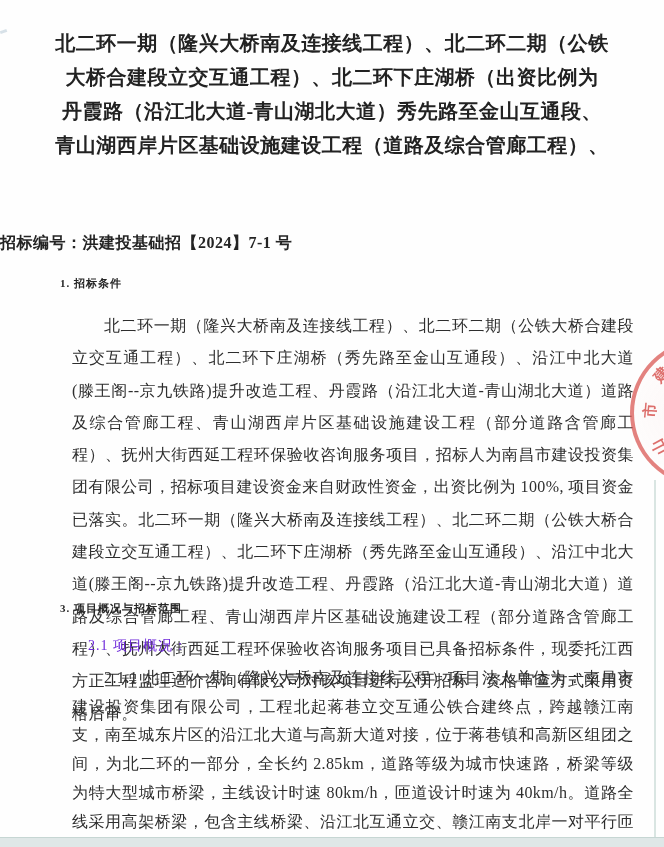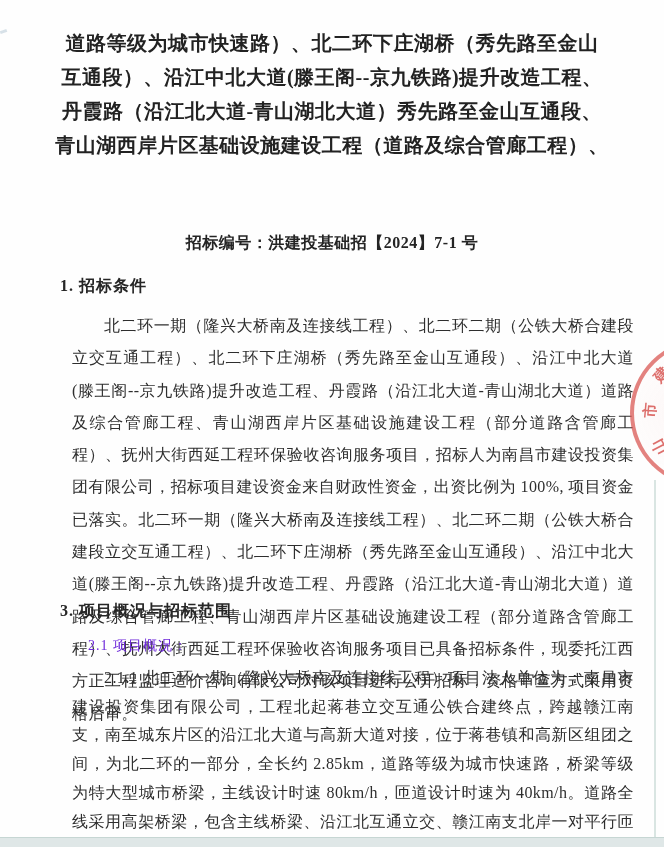--- a/index.html
+++ b/index.html
@@ -26,26 +26,26 @@
     background:#cdd9e2;transform:rotate(-20deg);opacity:.8;
   }
   
   .title{
     position:absolute;top:26px;left:40px;right:40px;
     text-align:center;font-weight:bold;font-size:20px;
     line-height:34px;color:#222;letter-spacing:.5px;
   }
   .subtitle{
     position:absolute;top:233px;left:0;right:0;
-    text-align:center;font-weight:bold;font-size:16px;color:#242424;
+    font-weight:bold;font-size:16px;color:#242424;
     letter-spacing:.5px;
   }
   
   .h-sec{
-    position:absolute;left:60px;font-weight:bold;font-size:16px;color:#262626;
+    position:absolute;left:60px;font-weight:bold;font-size:11px;color:#262626;
     letter-spacing:1px;
   }
   .h1-pos{top:276px;}
   .h2-pos{top:601px;}
   .body-par{
     position:absolute;left:72px;width:562px;
     font-size:16px;color:#2e2e2e;
     text-align:justify;text-justify:inter-ideograph;
     text-indent:2em;letter-spacing:.4px;
   }
@@ -71,22 +71,22 @@
   .sc1{left:20px;top:24px;transform:rotate(-50deg);}
   .sc2{left:9px;top:60px;transform:rotate(-85deg);}
   .sc3{left:18px;top:96px;transform:rotate(-118deg);}
 </style>
 </head>
 <body>
 
 <div class="page">
 
   <div class="title">
-    <div>道路等级为城市快速路）、北二环下庄湖桥（秀先路至金山</div>
-    <div>互通段）、沿江中北大道(滕王阁--京九铁路)提升改造工程、</div>
+    <div>北二环一期（隆兴大桥南及连接线工程）、北二环二期（公铁</div>
+    <div>大桥合建段立交互通工程）、北二环下庄湖桥（出资比例为</div>
     <div>丹霞路（沿江北大道-青山湖北大道）秀先路至金山互通段、</div>
     <div>青山湖西岸片区基础设施建设工程（道路及综合管廊工程）、</div>
   </div>
 
   <div class="subtitle">招标编号：洪建投基础招【2024】7-1 号</div>
 
   <div class="h-sec h1-pos">1. 招标条件</div>
   <div class="body-par par1">北二环一期（隆兴大桥南及连接线工程）、北二环二期（公铁大桥合建段立交互通工程）、北二环下庄湖桥（秀先路至金山互通段）、沿江中北大道(滕王阁--京九铁路)提升改造工程、丹霞路（沿江北大道-青山湖北大道）道路及综合管廊工程、青山湖西岸片区基础设施建设工程（部分道路含管廊工程）、抚州大街西延工程环保验收咨询服务项目，招标人为南昌市建设投资集团有限公司，招标项目建设资金来自财政性资金，出资比例为 100%, 项目资金已落实。北二环一期（隆兴大桥南及连接线工程）、北二环二期（公铁大桥合建段立交互通工程）、北二环下庄湖桥（秀先路至金山互通段）、沿江中北大道(滕王阁--京九铁路)提升改造工程、丹霞路（沿江北大道-青山湖北大道）道路及综合管廊工程、青山湖西岸片区基础设施建设工程（部分道路含管廊工程）、抚州大街西延工程环保验收咨询服务项目已具备招标条件，现委托江西方正工程监理造价咨询有限公司对该项目进行公开招标，资格审查方式采用资格后审。</div>
 
   <div class="h-sec h2-pos">3. 项目概况与招标范围</div>

